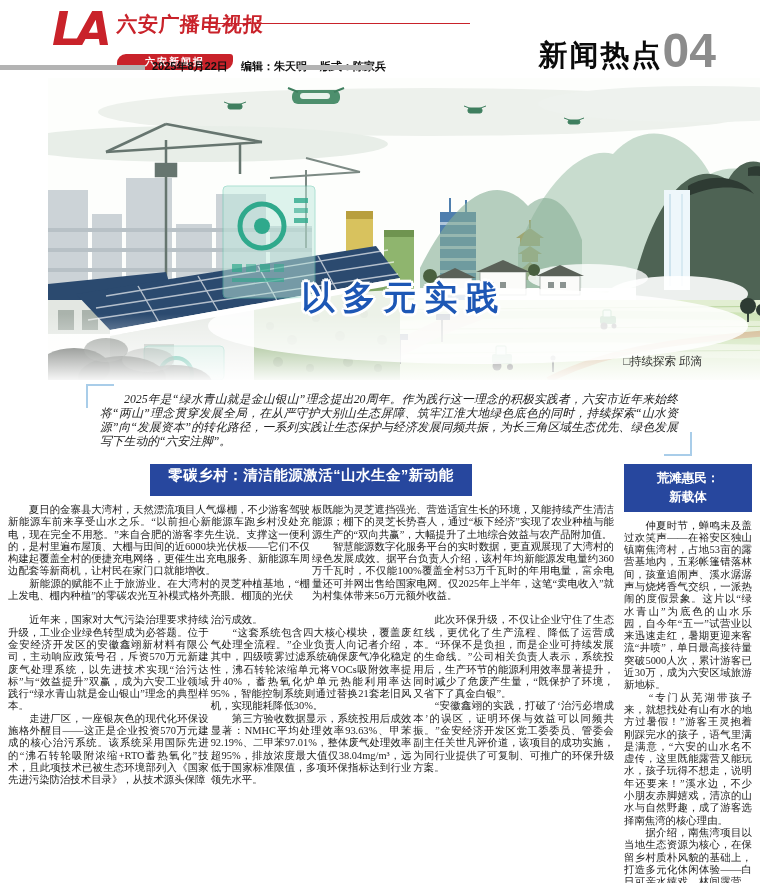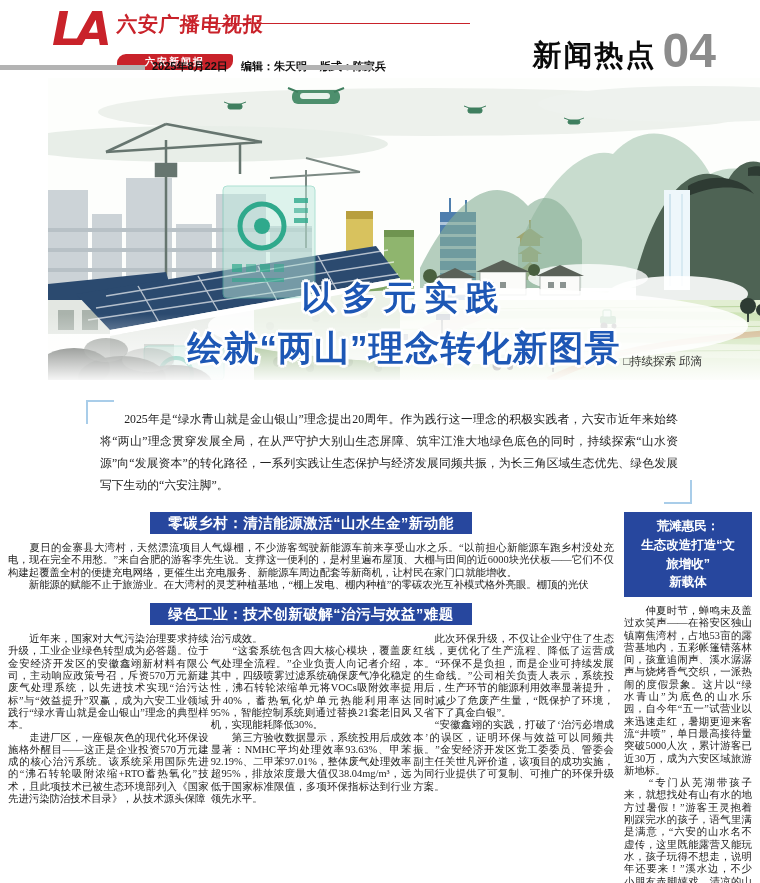--- a/index.html
+++ b/index.html
@@ -26,46 +26,46 @@
   .dateline { position:absolute; top:62px; left:0; width:760px; height:12px; }
   .datebar-left  { position:absolute; left:0;   top:3px; width:145px; height:5px; background:#b3b3b3; }
   .datebar-right { position:absolute; left:298px; top:3px; width:74px; height:5px; background:#b3b3b3; }
   .date-text { position:absolute; left:152px; top:-3px; white-space:nowrap;
     font-family:"Liberation Sans",sans-serif; font-weight:700; font-size:11px; color:#111; }
   .date-text span { margin-right:10px; }
   .section-mark { position:absolute; right:44px; top:26px; display:flex; align-items:center; }
   .section-name { font-family:"Liberation Sans","DejaVu Sans",sans-serif; font-weight:900;
     font-size:29px; letter-spacing:2px; color:#0a0a0a; margin-top:10px; }
   .page-num { font-family:"Liberation Sans","DejaVu Sans",sans-serif; font-weight:900;
-    font-size:48px; color:#8c8c8c; margin-left:6px; line-height:1.0; }
+    font-size:48px; color:#8c8c8c; line-height:1.0; }
   
   .hero { position:relative; height:302px; overflow:hidden;margin-left:48px; }
   .hero svg { position:absolute; left:0; top:0; }
   .headline { position:absolute; left:0; right:0; top:198px; text-align:center;
     font-family:"Liberation Sans","DejaVu Sans",sans-serif; font-weight:900; color:#1d57b5;
     text-shadow:-2px -2px 0 #fff,2px -2px 0 #fff,-2px 2px 0 #fff,2px 2px 0 #fff,
                 0 -3px 0 #fff,0 3px 0 #fff,-3px 0 0 #fff,3px 0 0 #fff; }
   .headline .l1 { font-size:33px; letter-spacing:8px; }
   .headline .l2 { font-size:35px; letter-spacing:1px; margin-top:4px; }
   .byline { position:absolute; right:58px; top:276px; font-size:11.5px; color:#333; }
   
-  .lead { position:relative; margin:20px 68px 0 86px; padding:8px 14px;
-    font-size:11.8px; line-height:22px; text-align:justify; color:#222;
-    white-space:pre-line; }
+  .lead { position:relative; margin:4px 68px 0 86px; padding:8px 14px;
+    font-size:11.8px; line-height:14px; text-align:justify; color:#222;
+    font-style:italic; white-space:pre-line; }
   .lead::before { content:""; position:absolute; left:0; top:0; width:26px; height:22px;
     border-left:2px solid #a9cde9; border-top:2px solid #a9cde9; }
   .lead::after { content:""; position:absolute; right:0; bottom:0; width:26px; height:22px;
     border-right:2px solid #a9cde9; border-bottom:2px solid #a9cde9; }
   
   .main { display:flex; gap:10px; padding:0 8px; margin-top:8px; }
   .left-area { width:606px; }
   .right-col { flex:1; }
   .sec + .sec { margin-top:12px; }
   .sec-bar { background:#27479e; color:#fff; width:fit-content; margin:0 auto 8px;
-    padding:2px 18px 1px; font-family:"Liberation Sans",sans-serif; font-weight:700;
+    padding:2px 18px 11px; font-family:"Liberation Sans",sans-serif; font-weight:700;
     font-size:14.5px; letter-spacing:0.5px; }
   .cols { display:flex; gap:2px; }
   .col { flex:1; font-size:10.4px; line-height:12.3px; text-align:justify;
     white-space:pre-line; color:#1c1c1c; }
   .right-head { background:#27479e; color:#fff; text-align:center; padding:5px 12px;
     font-family:"Liberation Sans",sans-serif; font-weight:700; font-size:12.5px;
     line-height:1.5; margin-bottom:8px; }
   .right-text { font-size:10.4px; line-height:12.3px; text-align:justify;
     white-space:pre-line; color:#1c1c1c; }
 </style>
@@ -316,57 +316,56 @@
         <ellipse cx="58" cy="272" rx="22" ry="12" fill="#555c55" opacity="0.6"></ellipse>
         <ellipse cx="100" cy="282" rx="26" ry="12" fill="#6a706b" opacity="0.45"></ellipse>
       </g>
 
       <rect x="0" y="236" width="760" height="66" fill="url(#fadeW)"></rect>
       <ellipse cx="430" cy="248" rx="270" ry="38" fill="#ffffff" opacity="0.85"></ellipse>
     </svg>
 
     <div class="headline">
       <div class="l1">以多元实践</div>
-      <div class="l2">绘就“两山”理念转化新图景</div>
     </div>
     <div class="byline">□持续探索 邱滴</div>
   </div>
 
   <div class="lead">　　2025年是“绿水青山就是金山银山”理念提出20周年。作为践行这一理念的积极实践者，六安市近年来始终将“两山”理念贯穿发展全局，在从严守护大别山生态屏障、筑牢江淮大地绿色底色的同时，持续探索“山水资源”向“发展资本”的转化路径，一系列实践让生态保护与经济发展同频共振，为长三角区域生态优先、绿色发展写下生动的“六安注脚”。</div>
 
   <div class="main">
     <div class="left-area">
 
       <div class="sec">
         <div class="sec-bar">零碳乡村：清洁能源激活“山水生金”新动能</div>
         <div class="cols">
           <div class="col">　　夏日的金寨县大湾村，天然漂流项目人气爆棚，不少游客驾驶新能源车前来享受山水之乐。“以前担心新能源车跑乡村没处充电，现在完全不用愁。”来自合肥的游客李先生说。支撑这一便利的，是村里遍布屋顶、大棚与田间的近6000块光伏板——它们不仅构建起覆盖全村的便捷充电网络，更催生出充电服务、新能源车周边配套等新商机，让村民在家门口就能增收。
 　　新能源的赋能不止于旅游业。在大湾村的灵芝种植基地，“棚上发电、棚内种植”的零碳农光互补模式格外亮眼。棚顶的光伏</div>
+          <div class="col">板既能为灵芝遮挡强光、营造适宜生长的环境，又能持续产生清洁能源；棚下的灵芝长势喜人，通过“板下经济”实现了农业种植与能源生产的“双向共赢”，大幅提升了土地综合效益与农产品附加值。
+　　智慧能源数字化服务平台的实时数据，更直观展现了大湾村的绿色发展成效。据平台负责人介绍，该村年均新能源发电量约360万千瓦时，不仅能100%覆盖全村53万千瓦时的年用电量，富余电量还可并网出售给国家电网。仅2025年上半年，这笔“卖电收入”就为村集体带来56万元额外收益。</div>
         </div>
       </div>
 
       <div class="sec">
-        <div class="sec-bar">绿色工业：技术创新破解“治污与效益”难题</div>
         <div class="cols">
           <div class="col">　　近年来，国家对大气污染治理要求持续升级，工业企业绿色转型成为必答题。位于金安经济开发区的安徽鑫翊新材料有限公司，主动响应政策号召，斥资570万元新建废气处理系统，以先进技术实现“治污达标”与“效益提升”双赢，成为六安工业领域践行“绿水青山就是金山银山”理念的典型样本。
 　　走进厂区，一座银灰色的现代化环保设施格外醒目——这正是企业投资570万元建成的核心治污系统。该系统采用国际先进的“沸石转轮吸附浓缩+RTO蓄热氧化”技术，且此项技术已被生态环境部列入《国家先进污染防治技术目录》，从技术源头保障</div>
           <div class="col">治污成效。
 　　“这套系统包含四大核心模块，覆盖废气处理全流程。”企业负责人向记者介绍，其中，四级喷雾过滤系统确保废气净化稳定性，沸石转轮浓缩单元将VOCs吸附效率提升40%，蓄热氧化炉单元热能利用率达95%，智能控制系统则通过替换21套老旧风机，实现能耗降低30%。
 　　第三方验收数据显示，系统投用后成效显著：NMHC平均处理效率93.63%、甲苯92.19%、二甲苯97.01%，整体废气处理效率超95%，排放浓度最大值仅38.04mg/m³，远低于国家标准限值，多项环保指标达到行业领先水平。</div>
           <div class="col">　　此次环保升级，不仅让企业守住了生态红线，更优化了生产流程、降低了运营成本。“环保不是负担，而是企业可持续发展的生命线。”公司相关负责人表示，系统投用后，生产环节的能源利用效率显著提升，同时减少了危废产生量，“既保护了环境，又省下了真金白银”。
 　　“安徽鑫翊的实践，打破了‘治污必增成本’的误区，证明环保与效益可以同频共振。”金安经济开发区党工委委员、管委会副主任关世凡评价道，该项目的成功实施，为同行业提供了可复制、可推广的环保升级方案。</div>
         </div>
       </div>
 
     </div>
 
     <div class="right-col">
       <div class="right-head">
         <div>荒滩惠民：</div>
-        <div>生态改造打造“文旅增收”</div>
         <div>新载体</div>
       </div>
       <div class="right-text">　　仲夏时节，蝉鸣未及盖过欢笑声——在裕安区独山镇南焦湾村，占地53亩的露营基地内，五彩帐篷错落林间，孩童追闹声、溪水潺潺声与烧烤香气交织，一派热闹的度假景象。这片以“绿水青山”为底色的山水乐园，自今年“五一”试营业以来迅速走红，暑期更迎来客流“井喷”，单日最高接待量突破5000人次，累计游客已近30万，成为六安区域旅游新地标。
 　　“专门从芜湖带孩子来，就想找处有山有水的地方过暑假！”游客王灵抱着刚踩完水的孩子，语气里满是满意，“六安的山水名不虚传，这里既能露营又能玩水，孩子玩得不想走，说明年还要来！”溪水边，不少小朋友赤脚嬉戏，清凉的山水与自然野趣，成了游客选择南焦湾的核心理由。
 　　据介绍，南焦湾项目以当地生态资源为核心，在保留乡村质朴风貌的基础上，打造多元化休闲体验——白日可亲水嬉戏、林间露营，感受自然野趣；夜晚则有别样精彩，成为独山镇夜经济的“闪亮名片”。
 　　“为接住持续高涨的客流，我们延长了开放时间，重点打造夜场体验。”南焦湾露营项目负责人高桥介绍</div>
     </div>
   </div>
 
 </div>

